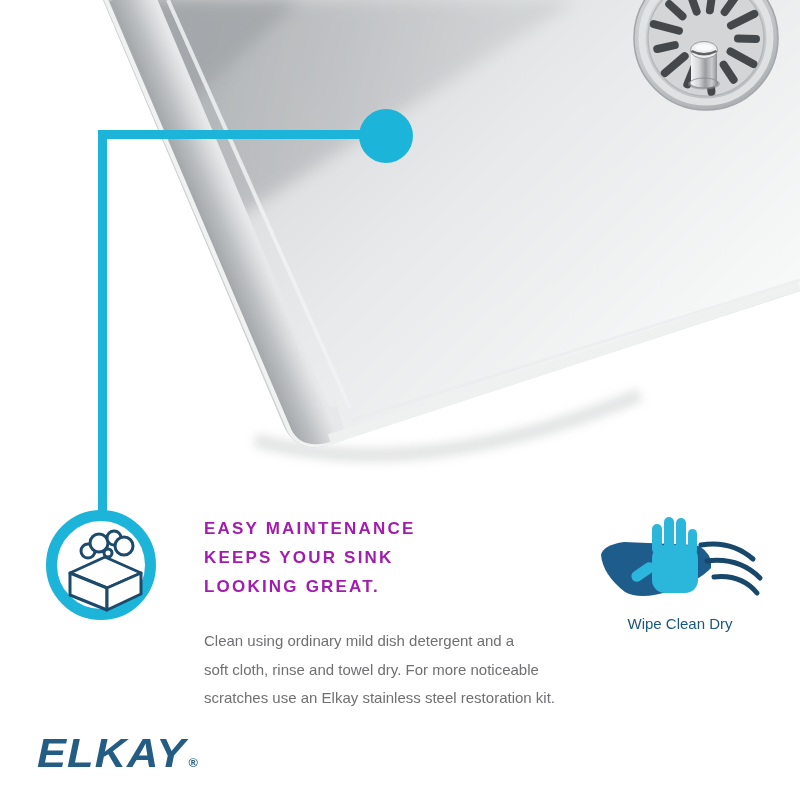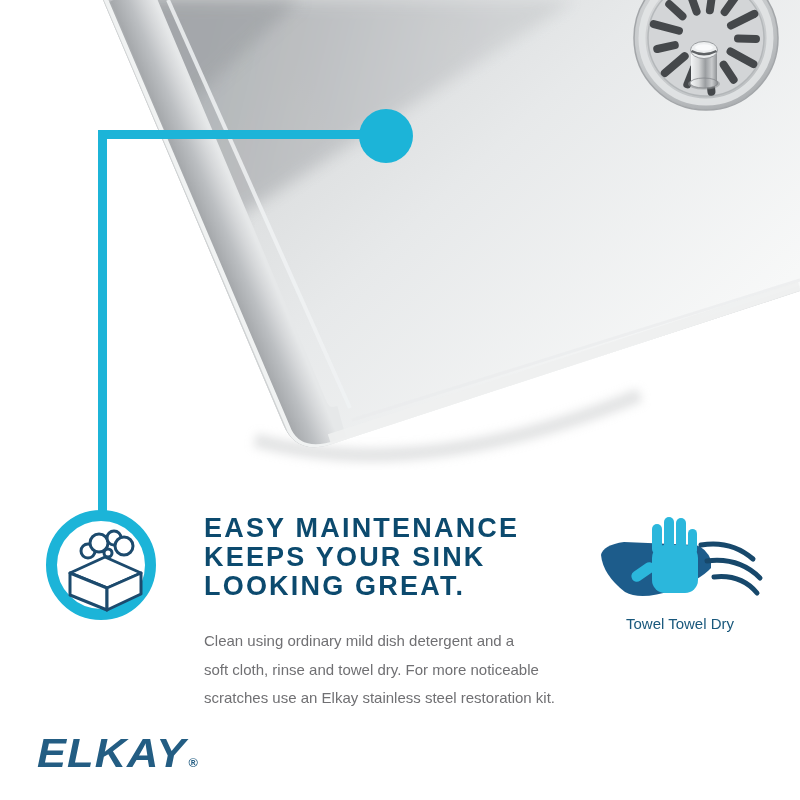--- a/index.html
+++ b/index.html
@@ -8,21 +8,21 @@
   .photo-svg{position:absolute;left:0;top:0;}
   
   .h-line{position:absolute;left:98px;top:130px;width:266px;height:9px;background:#1cb4d8;}
   .v-line{position:absolute;left:98px;top:130px;width:9px;height:384px;background:#1cb4d8;}
   .dot{position:absolute;left:359px;top:109px;width:54px;height:54px;border-radius:50%;background:#1cb4d8;}
   .icon-circle{position:absolute;left:46px;top:510px;width:110px;height:110px;box-sizing:border-box;
                border:11px solid #1cb4d8;border-radius:50%;background:#ffffff;}
   .icon-circle svg{position:absolute;left:-11px;top:-11px;}
   
   .heading{position:absolute;left:204px;top:514px;margin:0;white-space:pre-line;
-           font-size:27px;line-height:29px;font-weight:700;letter-spacing:2.2px;color:#0c4a6e;}
+           font-size:17px;line-height:29px;font-weight:700;letter-spacing:2.2px;color:#a21caf;}
   .bodytext{position:absolute;left:204px;top:627px;margin:0;white-space:pre-line;
             font-size:15px;line-height:28.6px;font-weight:400;color:#707073;}
   
   .wipe{position:absolute;left:585px;top:498px;width:190px;height:145px;}
   .wipe-label{position:absolute;left:0;top:117px;width:190px;text-align:center;
               font-size:15px;color:#19587c;font-weight:400;}
   
   .logo{position:absolute;left:37px;top:733px;color:#235d83;font-style:italic;font-weight:700;
         font-size:41px;line-height:1;letter-spacing:1px;transform:scaleX(1.06);transform-origin:left bottom;}
   .logo .reg{font-size:12px;font-style:normal;letter-spacing:0;vertical-align:baseline;margin-left:2px;}
@@ -159,18 +159,18 @@
         <rect x="676" y="518" width="10" height="36" rx="5"></rect>
         <rect x="688" y="529" width="9" height="26" rx="4.5"></rect>
         <rect x="652" y="545" width="46" height="48" rx="13"></rect>
       </g>
       <g fill="none" stroke="#17486b" stroke-width="5" stroke-linecap="round">
         <path d="M701,545 Q731,540 753,559"></path>
         <path d="M707,561 Q739,557 760,578"></path>
         <path d="M714,577 Q741,574 757,593"></path>
       </g>
     </svg>
-    <div class="wipe-label">Towel Towel Dry</div>
+    <div class="wipe-label">Wipe Clean Dry</div>
   </div>
 
   <div class="logo"><span>ELKAY</span><span class="reg">®</span></div>
 
 </div>
 
 </body></html>

